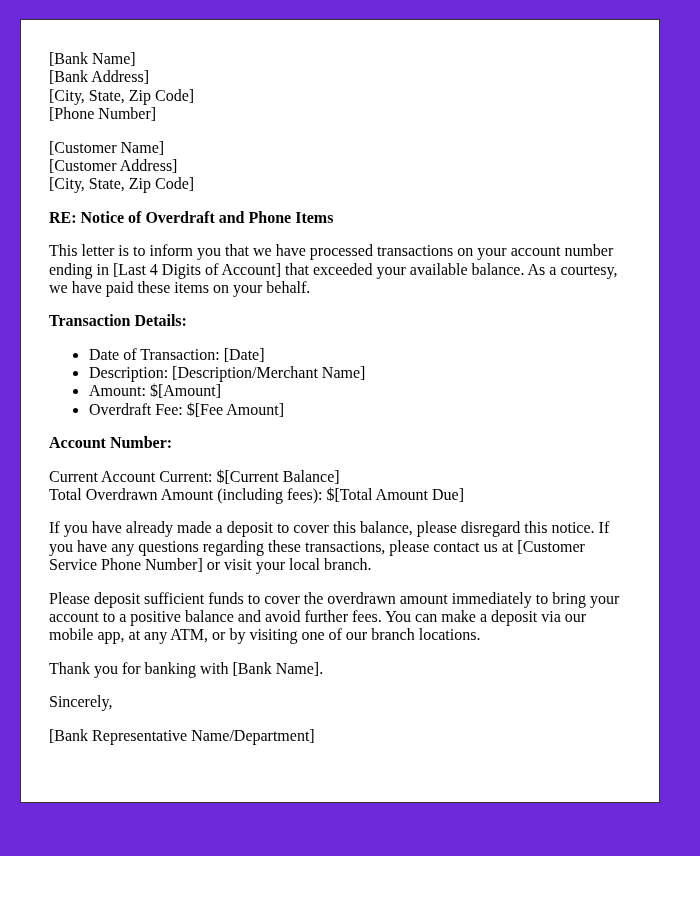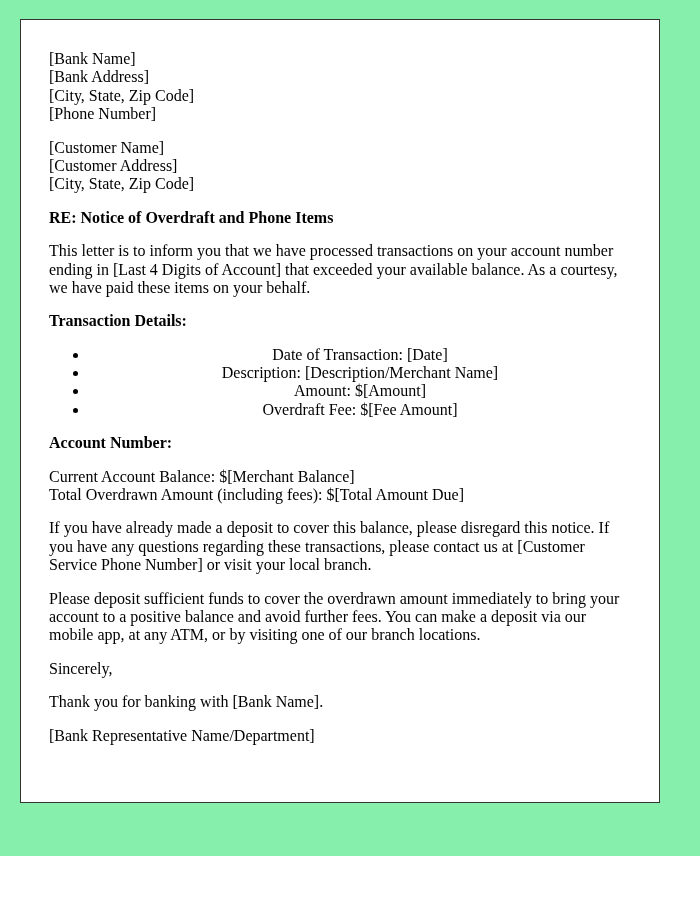--- a/index.html
+++ b/index.html
@@ -4,21 +4,21 @@
 <style>
   html, body {
     margin: 0;
     padding: 0;
     background: #ffffff;
   }
   .canvas {
     position: relative;
     width: 700px;
     height: 856px;
-    background: #86efac;
+    background: #6d28d9;
     overflow: hidden;
     font-family: "Liberation Serif", "DejaVu Serif", serif;
     color: #000000;
   }
   .page {
     position: absolute;
     left: 20px;
     top: 19px;
     width: 640px;
     height: 784px;
@@ -36,21 +36,20 @@
   }
   .page p.first {
     margin-top: 0;
   }
   .bold {
     font-weight: bold;
   }
   .page ul {
     margin: 15px 0;
     padding-left: 40px;
-    text-align: center;
   }
   .page li {
     font-size: 16px;
     line-height: 1.15;
   }
 </style>
 </head>
 <body>
 
 <div class="canvas">
@@ -67,25 +66,25 @@
 ending in [Last 4 Digits of Account] that exceeded your available balance. As a courtesy,
 we have paid these items on your behalf.</p>
     <p class="bold">Transaction Details:</p>
     <ul>
       <li>Date of Transaction: [Date]</li>
       <li>Description: [Description/Merchant Name]</li>
       <li>Amount: $[Amount]</li>
       <li>Overdraft Fee: $[Fee Amount]</li>
     </ul>
     <p class="bold">Account Number:</p>
-    <p>Current Account Balance: $[Merchant Balance]
+    <p>Current Account Current: $[Current Balance]
 Total Overdrawn Amount (including fees): $[Total Amount Due]</p>
     <p>If you have already made a deposit to cover this balance, please disregard this notice. If
 you have any questions regarding these transactions, please contact us at [Customer
 Service Phone Number] or visit your local branch.</p>
     <p>Please deposit sufficient funds to cover the overdrawn amount immediately to bring your
 account to a positive balance and avoid further fees. You can make a deposit via our
 mobile app, at any ATM, or by visiting one of our branch locations.</p>
+    <p>Thank you for banking with [Bank Name].</p>
     <p>Sincerely,</p>
-    <p>Thank you for banking with [Bank Name].</p>
     <p>[Bank Representative Name/Department]</p>
   </div>
 </div>
 
 </body></html>

